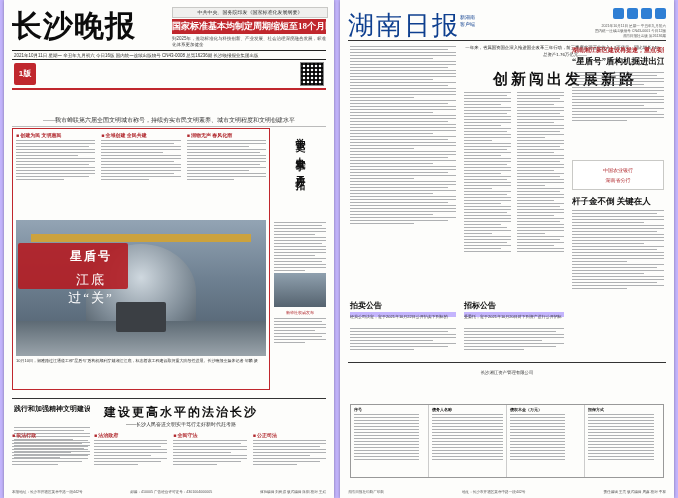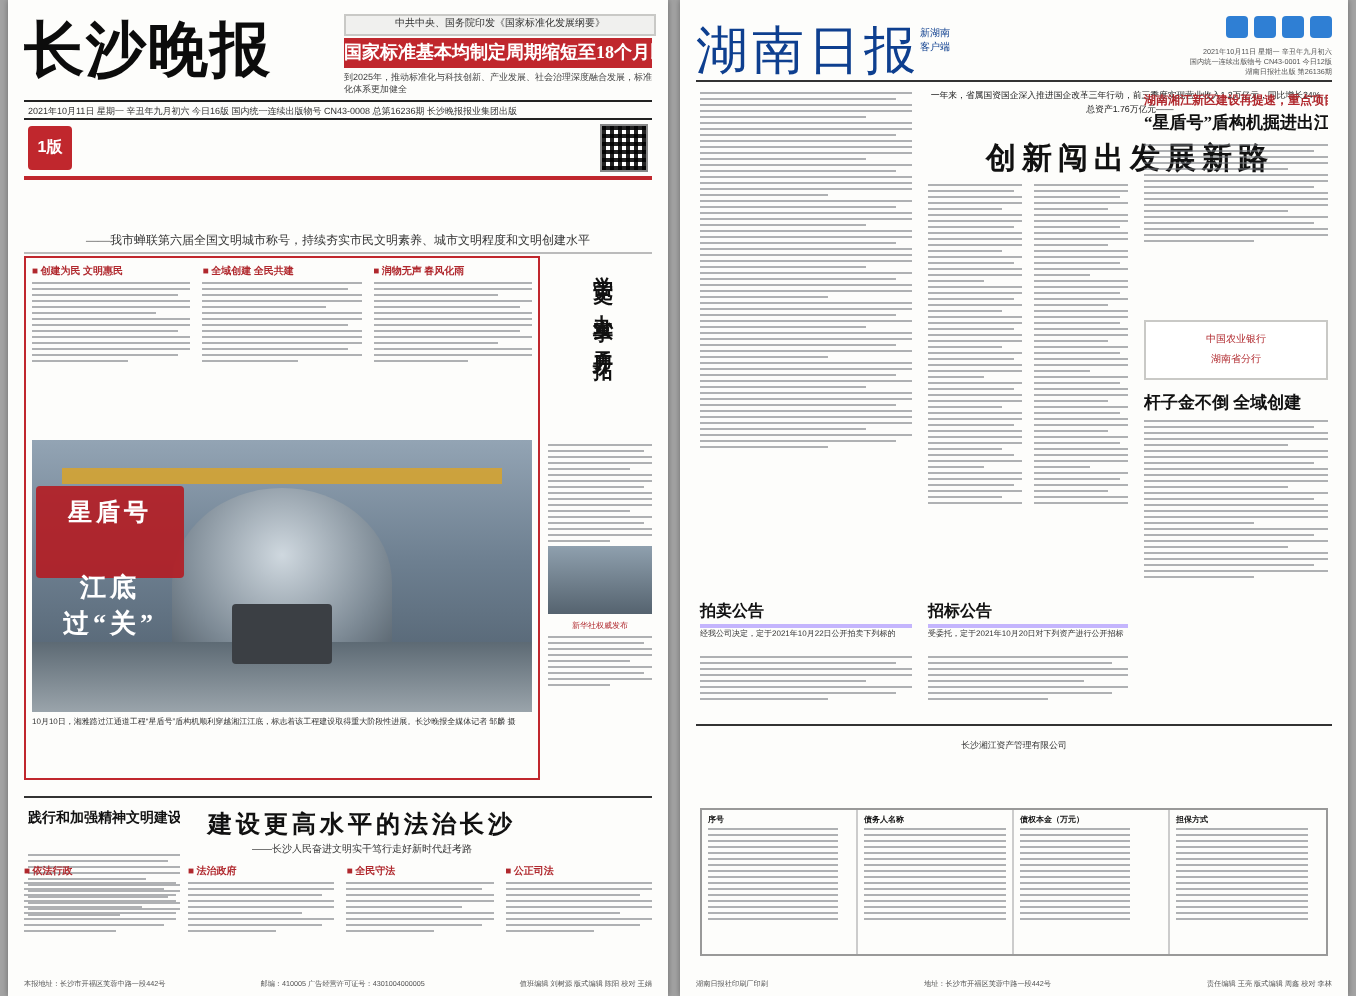--- a/index.html
+++ b/index.html
@@ -7,21 +7,21 @@
     padding: 0;
     background: #b9bcc0;
   }
   body {
     font-family: "Liberation Sans", sans-serif;
   }
   #page {
     position: relative;
     width: 678px;
     height: 498px;
-    background: #a3a3a3;
+    background: #c4b5fd;
     overflow: hidden;
   }
   .paper {
     position: absolute;
     top: 0;
     background: #fdfdfb;
     box-shadow: 0 0 3px rgba(0,0,0,0.35);
     overflow: hidden;
   }
   #paper-left {
@@ -241,32 +241,33 @@
   }
   .l-badge {
     position: absolute;
     left: 14px; top: 243px;
     width: 74px; height: 46px;
     background: rgba(180,28,34,.9);
     border-radius: 2px;
     color: #fff;
     text-align: center;
     font-family: "Liberation Serif", serif;
+    padding-left: 36px;
   }
   .l-badge .b1 {
     font-size: 12px;
     font-weight: bold;
     letter-spacing: 2px;
     margin-top: 5px;
   }
   .l-badge .b2 {
     font-size: 13px;
-    font-weight: bold;
+    font-weight: normal;
     letter-spacing: 2px;
-    margin-top: 20px;
+    margin-top: 6px;
   }
   .l-rightcol {
     position: absolute;
     left: 270px; top: 130px;
     width: 52px; height: 260px;
   }
   .l-vhead {
     font-family: "Liberation Serif", serif;
     font-weight: bold;
     font-size: 10px;
@@ -423,21 +424,21 @@
     line-height: 10px;
     padding-top: 4px;
     box-sizing: border-box;
   }
   .r-noticebar {
     position: absolute;
     font-family: "Liberation Serif", serif;
     font-weight: bold;
     font-size: 8px;
     color: #111;
-    border-bottom: 2px solid #c4b5fd;
+    border-bottom: 5px solid #c4b5fd;
     padding-bottom: 1px;
     white-space: nowrap;
   }
   .r-bigannounce {
     position: absolute;
     left: 8px; top: 380px;
     width: 318px;
     text-align: center;
     font-family: "Liberation Serif", serif;
     font-weight: bold;
@@ -917,21 +918,21 @@
         <div class="tline s1"></div>
       <div class="tline s1"></div>
         <div class="tline s4"></div>
     </div>
 
     <div class="r-logo">
       <div>中国农业银行</div>
       <div>湖南省分行</div>
     </div>
 
-    <div class="r-redhead" style="left:232px;top:196px;width:92px;font-size:8.5px;color:#111;">杆子金不倒 全域创建</div>
+    <div class="r-redhead" style="left:232px;top:196px;width:92px;font-size:8.5px;color:#111;">杆子金不倒 关键在人</div>
 
     <div style="position:absolute;left:232px;top:210px;width:92px;" class="colpack">
       <div class="tline s1"></div>
         <div class="tline s2"></div>
         <div class="tline s1"></div>
       <div class="tline s1"></div>
         <div class="tline s3"></div>
         <div class="tline s1"></div>
       <div class="tline s1"></div>
         <div class="tline s2"></div>

